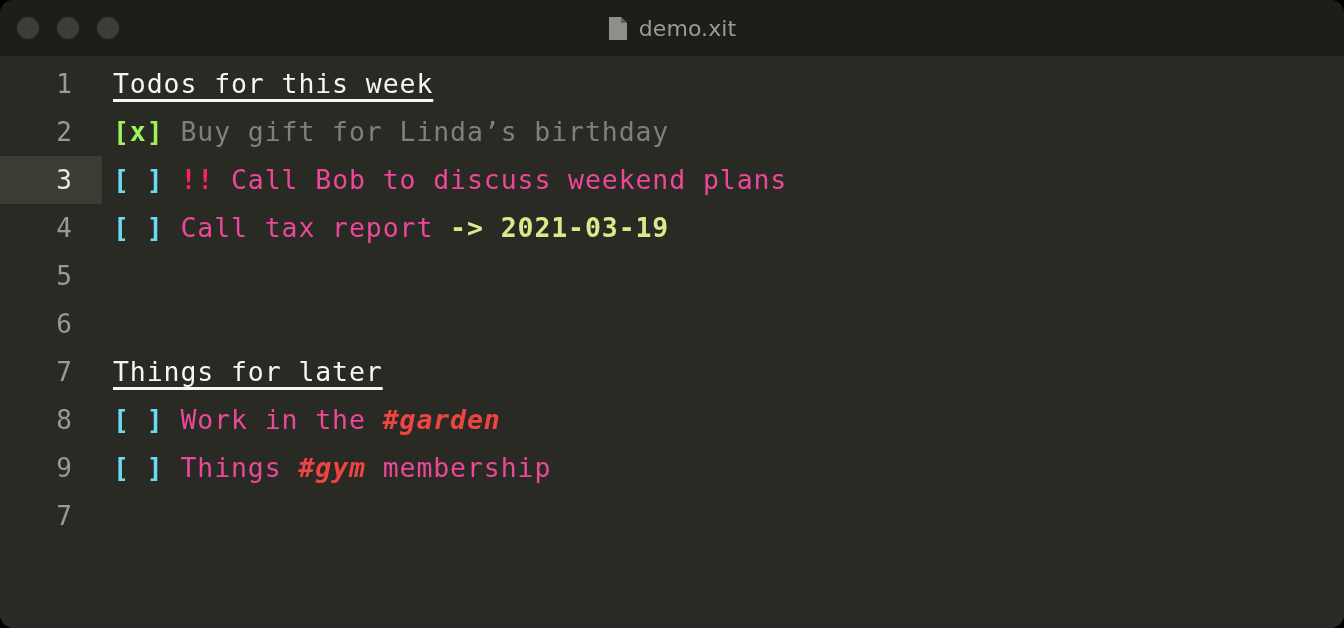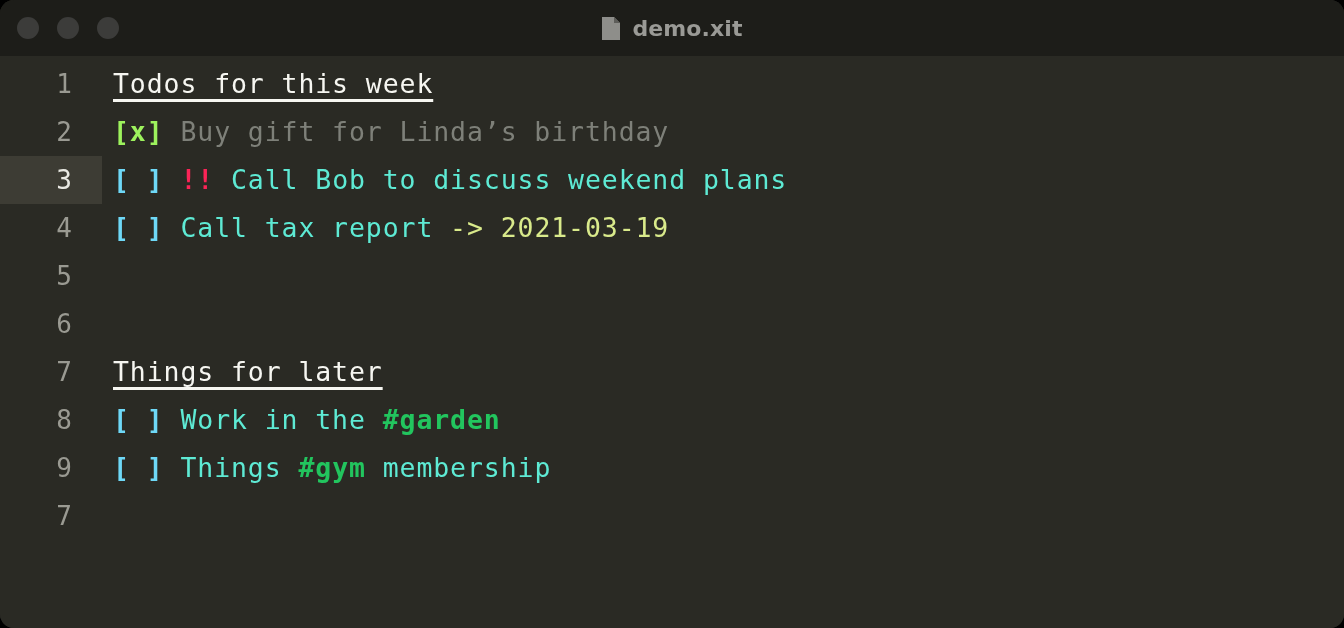--- a/index.html
+++ b/index.html
@@ -60,21 +60,21 @@
   }
   .doc-icon {
     width: 20px;
     height: 25px;
     position: relative;
     display: block;
   }
   .title-text {
     font-family: "DejaVu Sans", sans-serif;
     font-size: 22px;
-    font-weight: bold;
+    font-weight: normal;
     color: #9a9a96;
     letter-spacing: 0.1px;
   }
 
   
   .editor {
     position: relative;
     height: 572px;
     background: #2a2a24;
     padding-top: 4px;
@@ -117,24 +117,24 @@
     color: #f6f6f1;
     text-decoration: underline;
     text-decoration-thickness: 2.5px;
     text-underline-offset: 6px;
     margin-top: 24px;
   }
   .tok-check-done { color: #9df25d; font-weight: bold; }
   .tok-check-open { color: #6ed8f7; font-weight: bold; }
   .tok-prio { color: #fa2457; font-weight: bold; }
   .tok-done-text { color: #7e8079; text-align: right; }
-  .tok-open-text { color: #5eead4; }
-  .tok-due { color: #d9ea8b; }
+  .tok-open-text { color: #ec4899; }
+  .tok-due { color: #d9ea8b; font-weight: bold; }
   .tok-tag-done { color: #7e8079; font-weight: bold; font-style: italic; }
-  .tok-tag-open { color: #22c55e; font-weight: bold; }
+  .tok-tag-open { color: #ef4444; font-weight: bold; font-style: italic; }
 </style>
 </head>
 <body>
 
 <div class="window">
 
   <div class="titlebar">
     <div class="traffic-lights">
       <div class="tl-dot"></div>
       <div class="tl-dot"></div>

